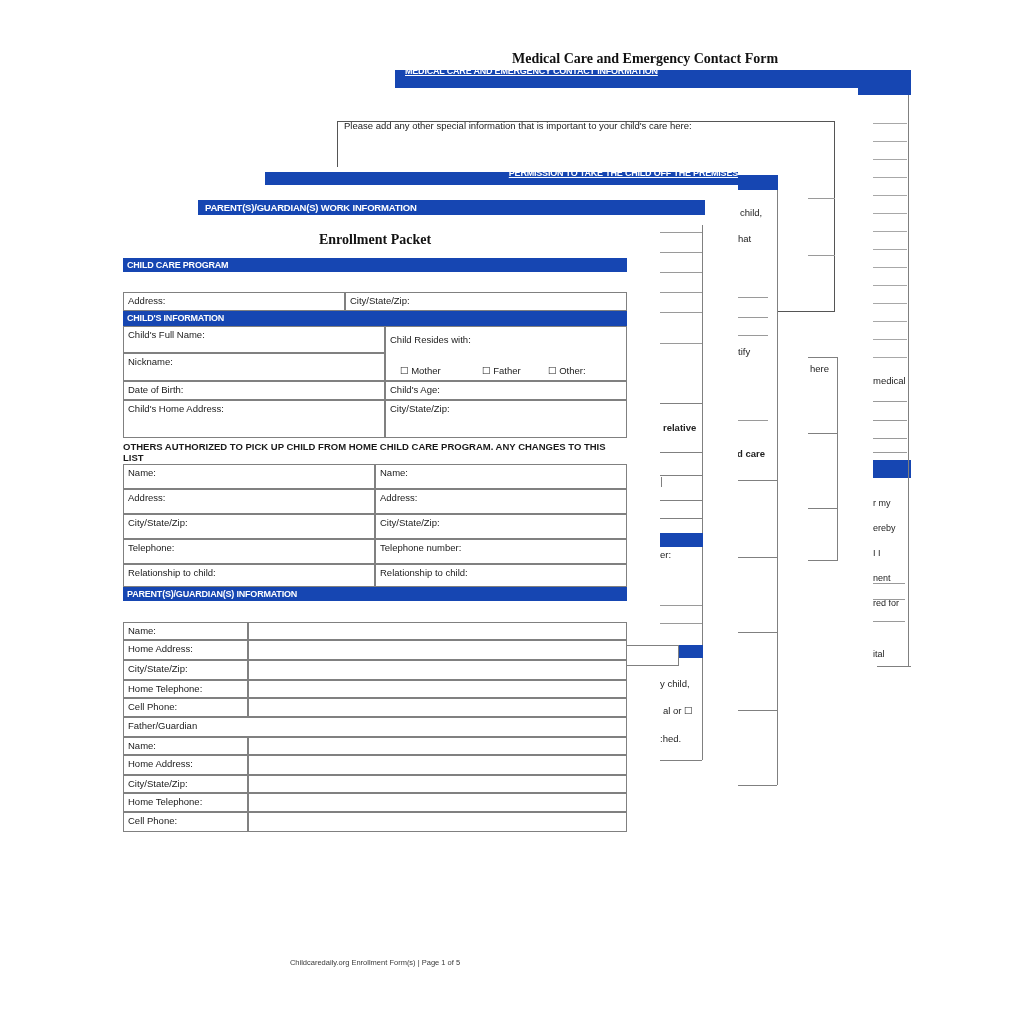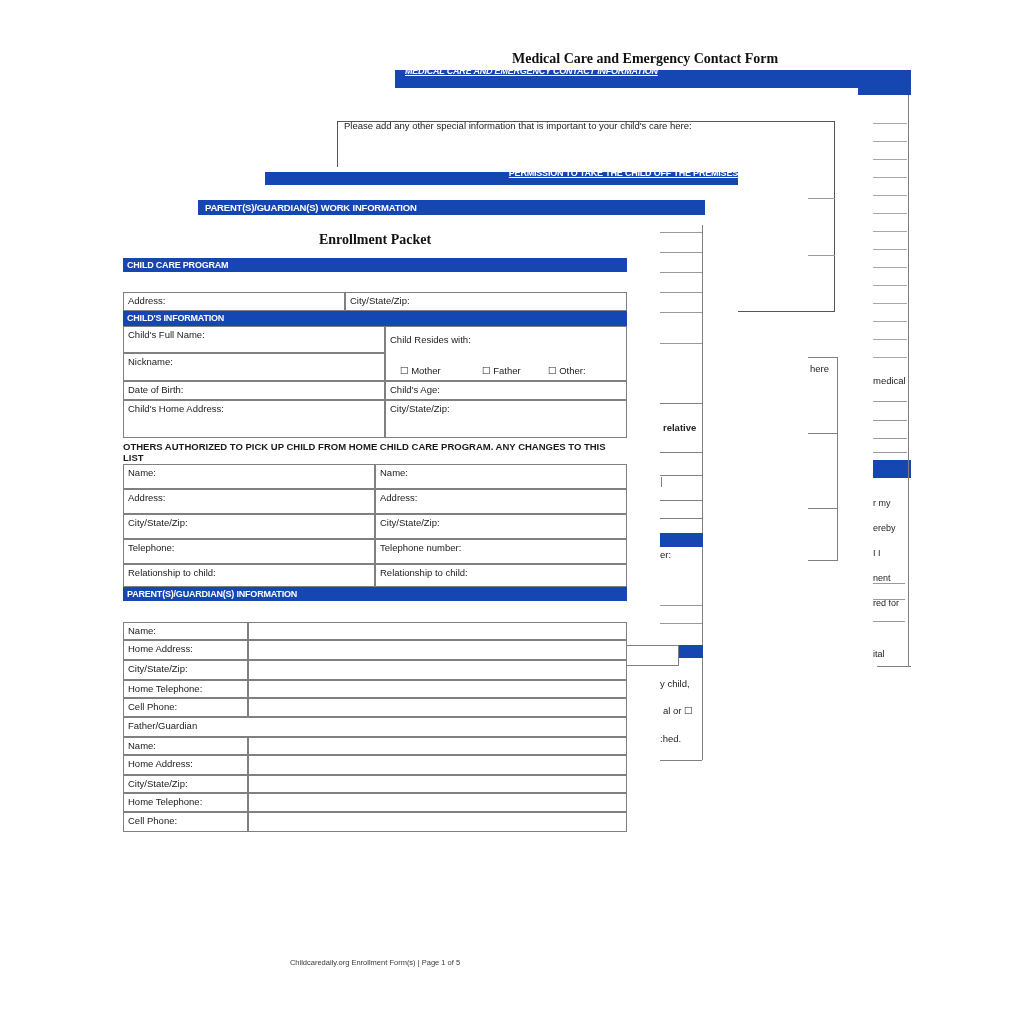--- a/index.html
+++ b/index.html
@@ -50,36 +50,53 @@
     </div>
     <div class="seg" style="left:28px;top:513px;width:32px;"></div>
     <div class="seg" style="left:28px;top:529px;width:32px;"></div>
     <div class="seg" style="left:28px;top:551px;width:32px;"></div>
     <div class="seg" style="left:32px;top:596px;width:34px;background:#808080;"></div>
     <div class="vseg" style="left:63px;top:25px;height:571px;background:#808080;"></div>
   </div>
 
   <div class="page" style="left:330px;top:45px;width:515px;height:635px;z-index:2;">
     <div class="doctitle" style="left:182px;top:6px;">Medical Care and Emergency Contact Form</div>
-    <div class="bar" style="left:65px;top:25px;width:463px;height:18px;font-style:italic;">
+    <div class="bar" style="left:65px;top:25px;width:463px;height:18px;">
       <span class="clip" style="padding-left:10px;">MEDICAL CARE AND EMERGENCY CONTACT INFORMATION</span>
     </div>
     <div class="box" style="left:7px;top:76px;width:498px;height:191px;">
       <span style="display:block;margin-top:-2px;padding-left:6px;font-size:9.5px;">Please add any other special information that is important to your child's care here:</span>
     </div>
     <div class="seg" style="left:478px;top:153px;width:27px;"></div>
     <div class="seg" style="left:478px;top:210px;width:27px;"></div>
     <div class="vseg" style="left:507px;top:312px;height:203px;background:#808080;"></div>
     <div class="seg" style="left:478px;top:312px;width:30px;background:#808080;"></div>
     <div class="seg" style="left:478px;top:388px;width:30px;background:#808080;"></div>
     <div class="seg" style="left:478px;top:463px;width:30px;background:#808080;"></div>
     <div class="seg" style="left:478px;top:515px;width:30px;background:#808080;"></div>
     <div class="frag" style="left:480px;top:318px;">here</div>
   </div>
 
+  <div class="page" style="left:700px;top:167px;width:78px;height:625px;z-index:3;">
+    <div class="blueblock" style="left:37px;top:8px;width:41px;height:15px;"></div>
+    <div class="vseg" style="left:77px;top:23px;height:595px;background:#808080;"></div>
+    <div class="frag" style="left:40px;top:40px;">child,</div>
+    <div class="frag" style="left:38px;top:66px;">hat</div>
+    <div class="seg" style="left:38px;top:130px;width:30px;"></div>
+    <div class="seg" style="left:38px;top:150px;width:30px;"></div>
+    <div class="seg" style="left:38px;top:168px;width:30px;"></div>
+    <div class="frag" style="left:38px;top:179px;">tify</div>
+    <div class="seg" style="left:38px;top:253px;width:30px;"></div>
+    <div class="frag bfrag" style="left:37px;top:281px;">d care</div>
+    <div class="seg" style="left:37px;top:313px;width:40px;background:#808080;"></div>
+    <div class="seg" style="left:37px;top:390px;width:40px;background:#808080;"></div>
+    <div class="seg" style="left:37px;top:465px;width:40px;background:#808080;"></div>
+    <div class="seg" style="left:37px;top:543px;width:40px;background:#808080;"></div>
+    <div class="seg" style="left:37px;top:618px;width:40px;background:#808080;"></div>
+  </div>
 
   <div class="page" style="left:250px;top:167px;width:488px;height:620px;z-index:4;">
     <div class="bar" style="left:15px;top:5px;width:473px;height:13px;">
       <span class="clip" style="padding-left:6px;text-align:right;">PERMISSION TO TAKE THE CHILD OFF THE PREMISES</span>
     </div>
   </div>
 
   <div class="page" style="left:186px;top:192px;width:521px;height:590px;z-index:5;">
     <div class="bar" style="left:12px;top:8px;width:507px;height:15px;font-size:9.5px;">
       <span class="full" style="padding-left:7px;">PARENT(S)/GUARDIAN(S) WORK INFORMATION</span>

